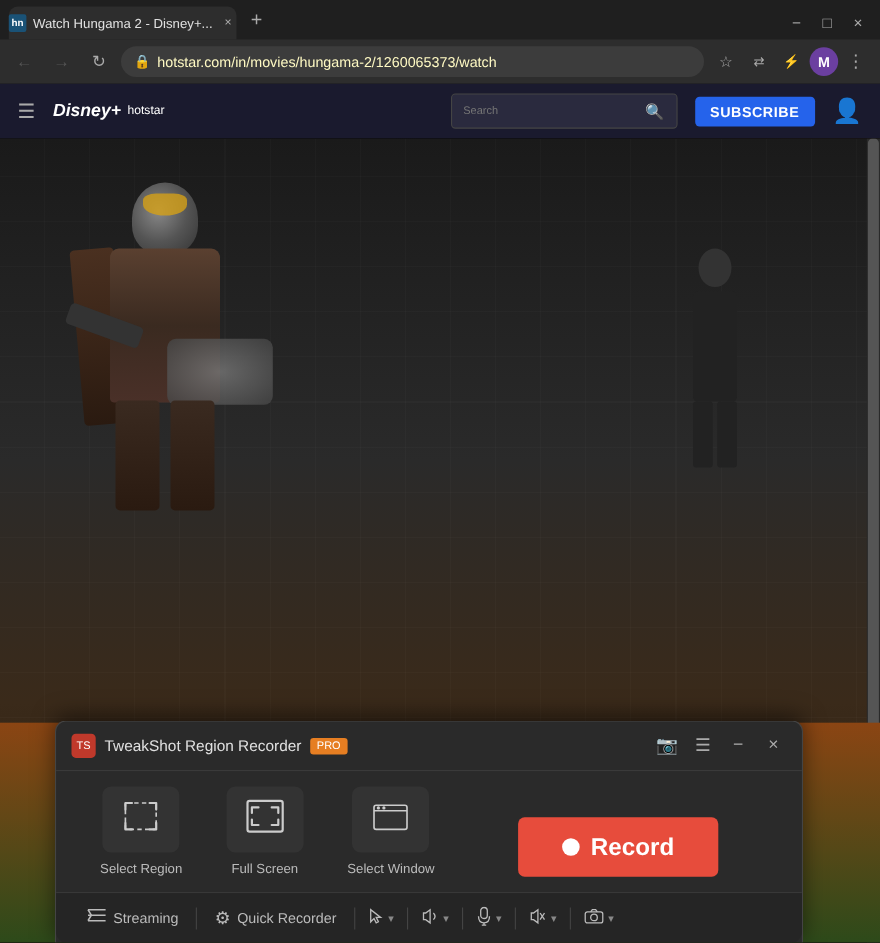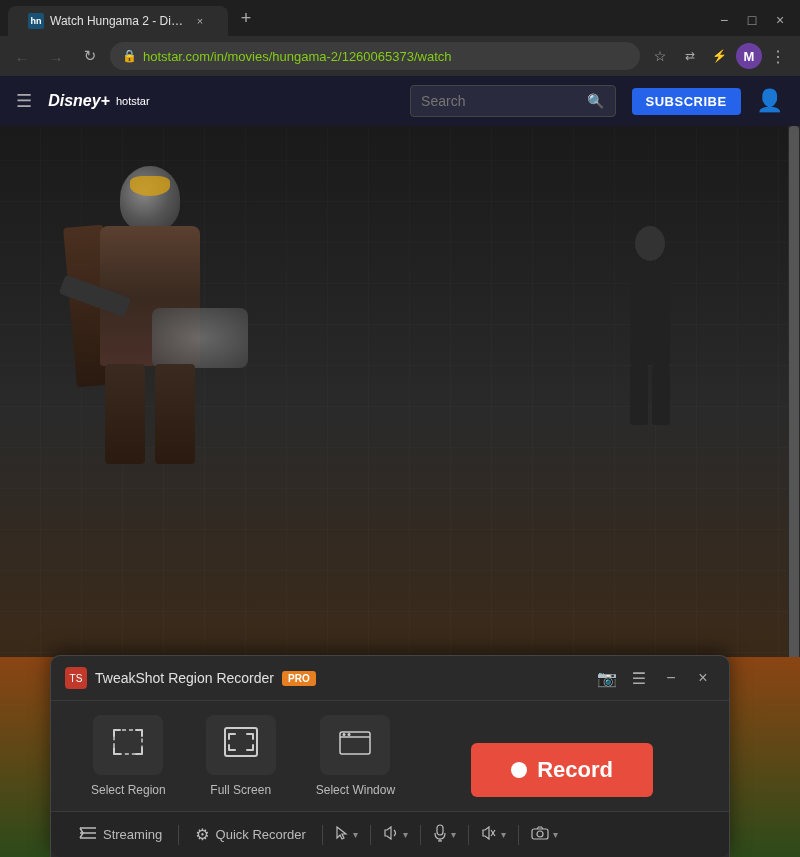--- a/index.html
+++ b/index.html
@@ -3,51 +3,51 @@
   <meta charset="utf-8">
   <style>
     * { margin: 0; padding: 0; box-sizing: border-box; }
     body { width: 800px; height: 857px; overflow: hidden; font-family: Arial, sans-serif; background: #202124; }
 
     
     .browser-frame { width: 800px; height: 857px; display: flex; flex-direction: column; background: #292929; }
 
     
     .tab-bar { background: #1f1f1f; height: 36px; display: flex; align-items: flex-end; padding: 0 8px; gap: 0; }
-    .tab { background: #2d2d2d; height: 30px; min-width: 180px; max-width: 220px; display: flex; align-items: center; padding: 0 20px; border-radius: 8px 8px 0 0; gap: 6px; font-size: 12px; color: #e0e0e0; }
+    .tab { background: #2d2d2d; height: 30px; min-width: 180px; max-width: 220px; display: flex; align-items: center; padding: 0 0; border-radius: 8px 8px 0 0; gap: 6px; font-size: 12px; color: #e0e0e0; }
     .tab-favicon { width: 16px; height: 16px; background: #1a5276; border-radius: 2px; display: flex; align-items: center; justify-content: center; font-size: 9px; color: white; font-weight: bold; flex-shrink: 0; }
     .tab-title { flex: 1; overflow: hidden; white-space: nowrap; text-overflow: ellipsis; font-size: 12px; }
     .tab-close { width: 16px; height: 16px; border-radius: 50%; display: flex; align-items: center; justify-content: center; font-size: 11px; color: #aaa; cursor: pointer; flex-shrink: 0; }
     .new-tab-btn { width: 28px; height: 28px; display: flex; align-items: center; justify-content: center; color: #aaa; font-size: 18px; cursor: pointer; margin-left: 4px; align-self: center; }
     .tab-right-controls { margin-left: auto; display: flex; align-items: center; gap: 4px; padding-bottom: 4px; }
     .tab-ctrl-btn { width: 24px; height: 24px; display: flex; align-items: center; justify-content: center; color: #aaa; font-size: 14px; cursor: pointer; }
 
     
     .address-bar { background: #2d2d2d; height: 40px; display: flex; align-items: center; padding: 0 8px; gap: 6px; }
     .nav-btn { width: 28px; height: 28px; border-radius: 50%; display: flex; align-items: center; justify-content: center; color: #aaa; font-size: 15px; cursor: pointer; }
     .nav-btn.disabled { color: #555; cursor: default; }
     .url-bar { flex: 1; background: #3c3c3c; border-radius: 20px; height: 28px; display: flex; align-items: center; padding: 0 12px; gap: 6px; }
     .lock-icon { color: #aaa; font-size: 12px; }
-    .url-text { font-size: 13px; color: #84cc16; flex: 1; }
+    .url-text { font-size: 13px; color: #fef9c3; flex: 1; }
     .addr-right { display: flex; align-items: center; gap: 2px; }
     .addr-btn { width: 28px; height: 28px; border-radius: 50%; display: flex; align-items: center; justify-content: center; color: #aaa; font-size: 14px; cursor: pointer; }
     .profile-btn { width: 26px; height: 26px; border-radius: 50%; background: #6b3fa0; display: flex; align-items: center; justify-content: center; font-size: 13px; color: white; font-weight: bold; cursor: pointer; }
     .menu-btn { color: #aaa; font-size: 16px; cursor: pointer; padding: 4px; }
 
     
     .browser-content { flex: 1; overflow: hidden; position: relative; }
 
     
     .hotstar-page { width: 100%; height: 100%; background: #0f0f0f; display: flex; flex-direction: column; }
     .hotstar-header { background: #1a1a2e; height: 50px; display: flex; align-items: center; padding: 0 16px; gap: 16px; }
     .hotstar-menu { color: #aaa; font-size: 18px; cursor: pointer; }
     .hotstar-logo { display: flex; align-items: center; gap: 4px; }
     .header-spacer { flex: 1; }
     .search-box { background: #2a2a3e; border: 1px solid #444; border-radius: 4px; height: 32px; display: flex; align-items: center; padding: 0 10px; gap: 6px; }
-    .search-input { background: none; border: none; color: #ef4444; font-size: 14px; outline: none; width: 160px; }
+    .search-input { background: none; border: none; color: #ef4444; font-size: 10px; outline: none; width: 160px; }
     .search-icon { color: #aaa; font-size: 14px; }
     .subscribe-btn { background: #2563eb; color: white; border: none; border-radius: 4px; padding: 6px 14px; font-size: 13px; font-weight: bold; cursor: pointer; letter-spacing: 0.5px; }
     .user-icon { color: #aaa; font-size: 22px; cursor: pointer; }
 
     
     .video-area { flex: 1; position: relative; background: #000; overflow: hidden; }
     .video-scene { width: 100%; height: 100%; background: linear-gradient(135deg, #2c2c2c 0%, #1a1a1a 30%, #3d2b1a 50%, #4a3520 60%, #8b6914 70%, #2c2c2c 100%); position: relative; overflow: hidden; }
 
     
     .scene-bg { position: absolute; inset: 0; background: linear-gradient(to bottom, #1a1a1a 0%, #2a2a2a 40%, #3a2a1a 70%, #2a1a0a 100%); }
@@ -72,21 +72,21 @@
     .ad-title { color: white; font-size: 14px; font-weight: 600; }
     .ad-badge { color: #aaa; font-size: 12px; }
     .ad-sub { color: #bbb; font-size: 12px; }
     .subscribe-now-btn { background: #2563eb; color: white; border: none; padding: 10px 16px; font-size: 13px; font-weight: bold; cursor: pointer; white-space: nowrap; border-radius: 4px; margin-top: 8px; }
 
     
     .recorder-panel { position: absolute; bottom: 0; left: 50px; width: 680px; background: #2a2a2a; border-radius: 10px 10px 0 0; border: 1px solid #444; border-bottom: none; box-shadow: 0 -4px 20px rgba(0,0,0,0.5); z-index: 100; }
     .recorder-titlebar { display: flex; align-items: center; padding: 10px 14px; gap: 8px; border-bottom: 1px solid #3a3a3a; }
     .recorder-logo { width: 22px; height: 22px; background: #c0392b; border-radius: 4px; display: flex; align-items: center; justify-content: center; color: white; font-size: 11px; font-weight: bold; }
     .recorder-title { color: #e0e0e0; font-size: 14px; font-weight: 500; }
-    .pro-badge { background: #e67e22; color: white; font-size: 10px; font-weight: bold; padding: 2px 6px; border-radius: 3px; }
+    .pro-badge { background: #e67e22; color: white; font-size: 10px; font-weight: normal; padding: 2px 6px; border-radius: 3px; }
     .title-spacer { flex: 1; }
     .title-btn { width: 24px; height: 24px; display: flex; align-items: center; justify-content: center; color: #aaa; font-size: 16px; cursor: pointer; }
     .close-btn { color: #aaa; font-size: 16px; cursor: pointer; }
 
     
     .recorder-main { display: flex; align-items: center; padding: 14px 20px; gap: 0; }
     .rec-option { display: flex; flex-direction: column; align-items: center; gap: 8px; padding: 0 20px; cursor: pointer; }
     .rec-icon-box { width: 70px; height: 60px; background: #333; border-radius: 8px; display: flex; align-items: center; justify-content: center; }
     .rec-icon { font-size: 28px; color: #ccc; }
     .rec-label { font-size: 12px; color: #bbb; text-align: center; }

